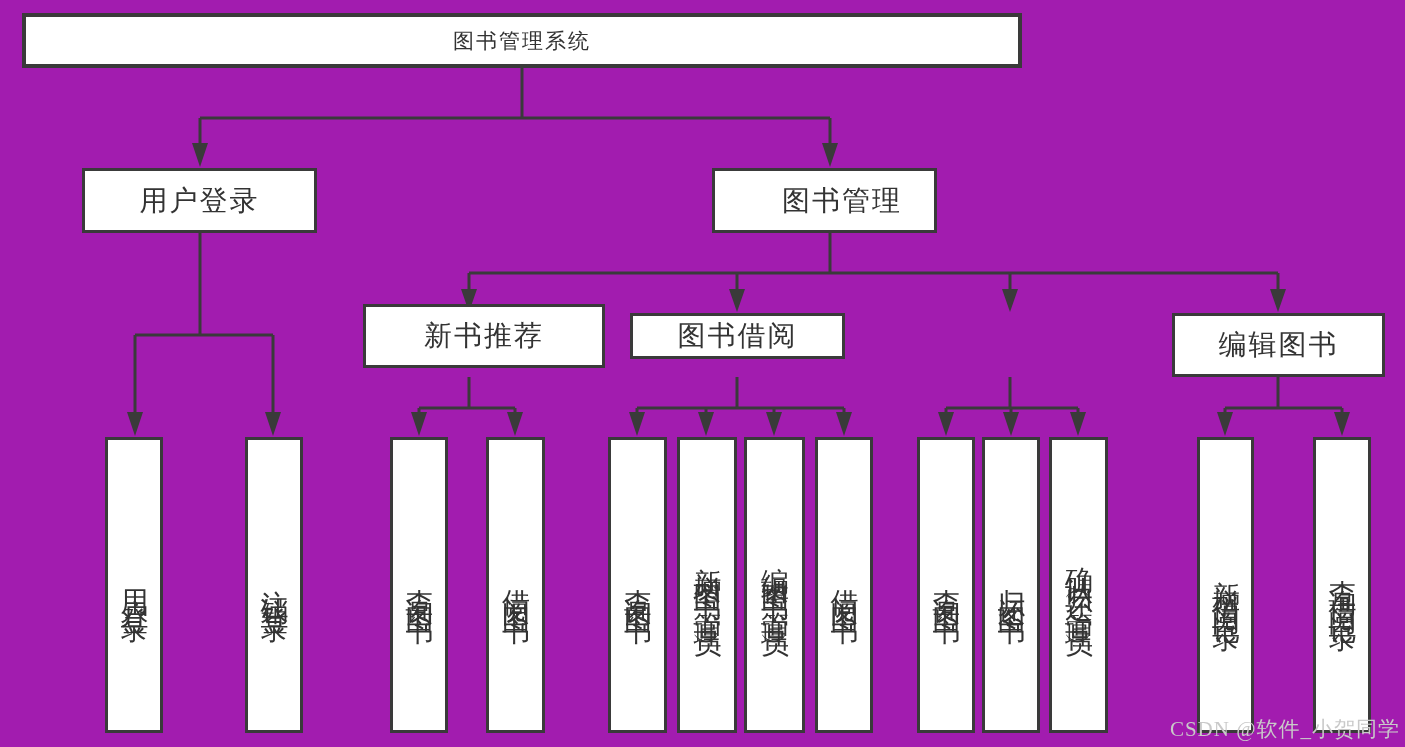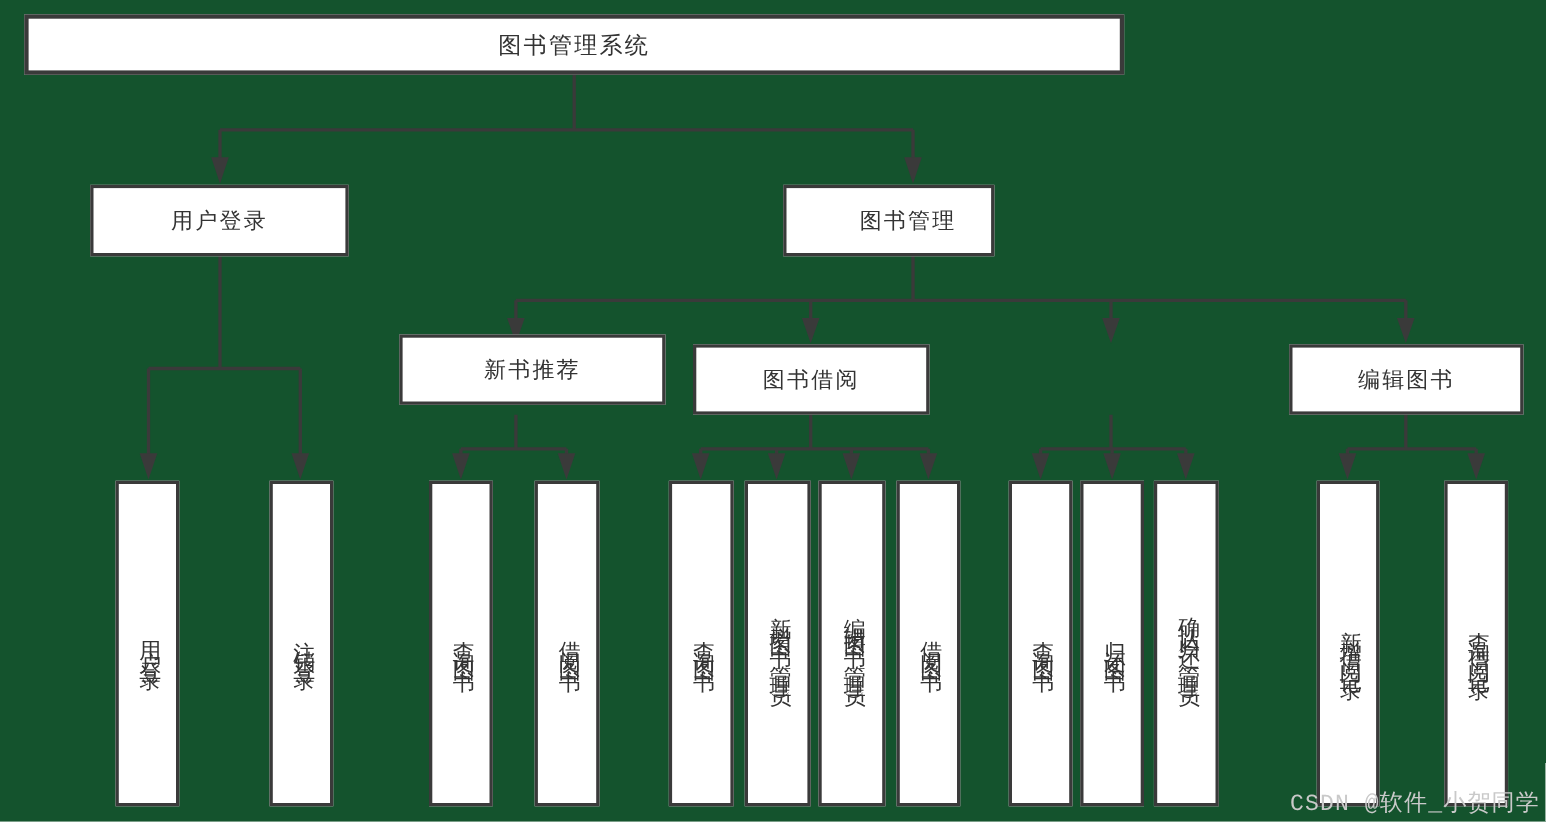--- a/index.html
+++ b/index.html
@@ -1,24 +1,24 @@
 <!DOCTYPE html>
 <html><head>
 <meta charset="utf-8">
 <style>
   html,body{margin:0;padding:0;background:#ffffff;}
   #canvas{
-    position:relative;width:1405px;height:747px;background:#14532d;overflow:hidden;
-    font-family:Liberation Mono, monospace;color:#333333;
+    position:relative;width:1405px;height:747px;background:#a21caf;overflow:hidden;
+    font-family:Liberation Serif, serif;color:#333333;
   }
   #connectors{position:absolute;left:0;top:0;z-index:1;}
   .box{
     position:absolute;box-sizing:border-box;background:#ffffff;border:3px solid #3a3a3a;
     display:flex;align-items:center;justify-content:center;z-index:2;
-    font-size:20px;color:#333333;letter-spacing:2px;white-space:nowrap;
+    font-size:28px;color:#333333;letter-spacing:2px;white-space:nowrap;
   }
   .box.root{border-width:4px;font-size:21px;}
   .vbox{
     writing-mode:vertical-rl;text-orientation:mixed;letter-spacing:9px;
     white-space:normal;line-height:1;
   }
   #watermark{
     position:absolute;right:5px;bottom:4px;z-index:3;
     font-size:21px;color:#c9c9c9;letter-spacing:1px;white-space:nowrap;
   }
@@ -78,28 +78,28 @@
     </g>
   </svg>
 
   <div class="box root" style="left:22px;top:13px;width:1000px;height:55px;">
     <span>图书管理系统</span>
   </div>
 
   <div class="box" style="left:82px;top:168px;width:235px;height:65px;">
     <span>用户登录</span>
   </div>
-  <div class="box" style="left:712px;top:168px;width:192px;height:65px;padding-left:35px;">
+  <div class="box" style="left:712px;top:168px;width:225px;height:65px;padding-left:35px;">
     <span>图书管理</span>
   </div>
 
   <div class="box" style="left:363px;top:304px;width:242px;height:64px;">
     <span>新书推荐</span>
   </div>
-  <div class="box" style="left:630px;top:313px;width:215px;height:64px;">
+  <div class="box" style="left:630px;top:313px;width:215px;height:46px;">
     <span>图书借阅</span>
   </div>
   <div class="box" style="left:1172px;top:313px;width:213px;height:64px;">
     <span>编辑图书</span>
   </div>
 
   <div class="box vbox" style="left:105px;top:437px;width:58px;height:296px;">
     <span>用户登录</span>
   </div>
   <div class="box vbox" style="left:245px;top:437px;width:58px;height:296px;">

